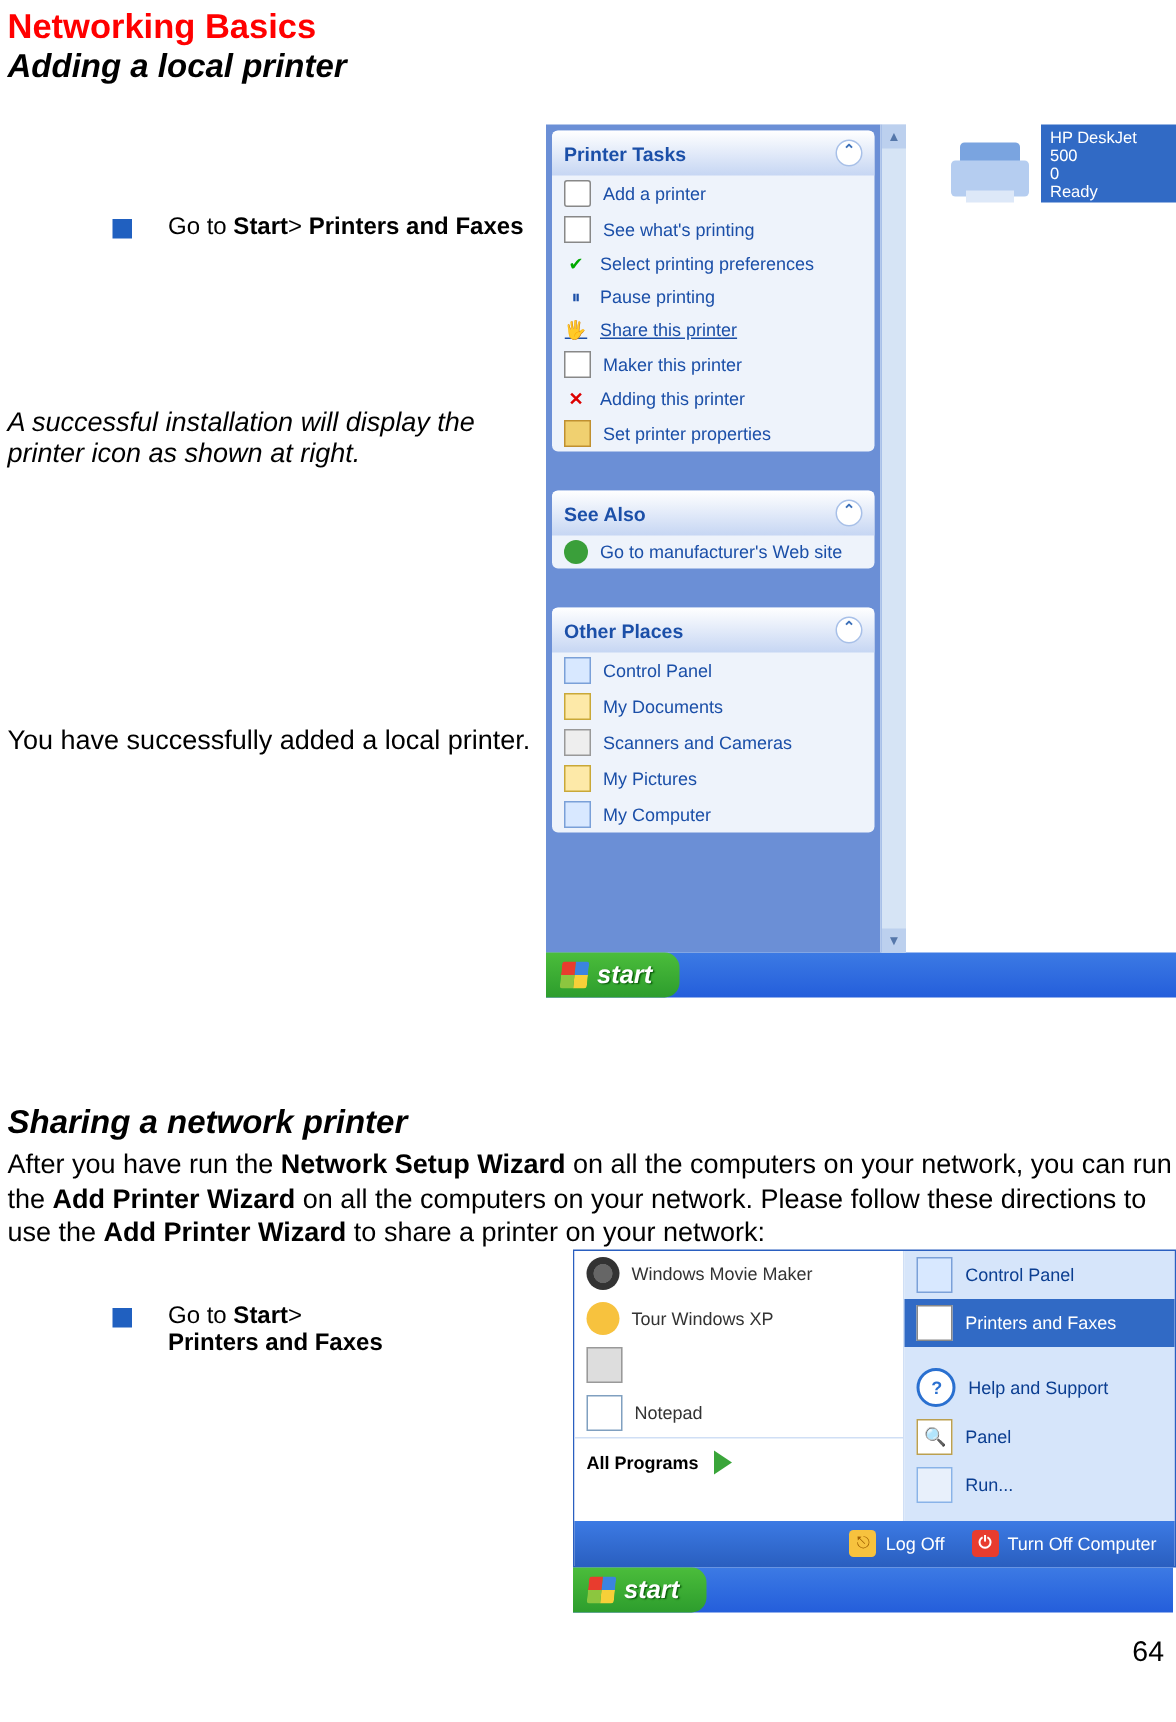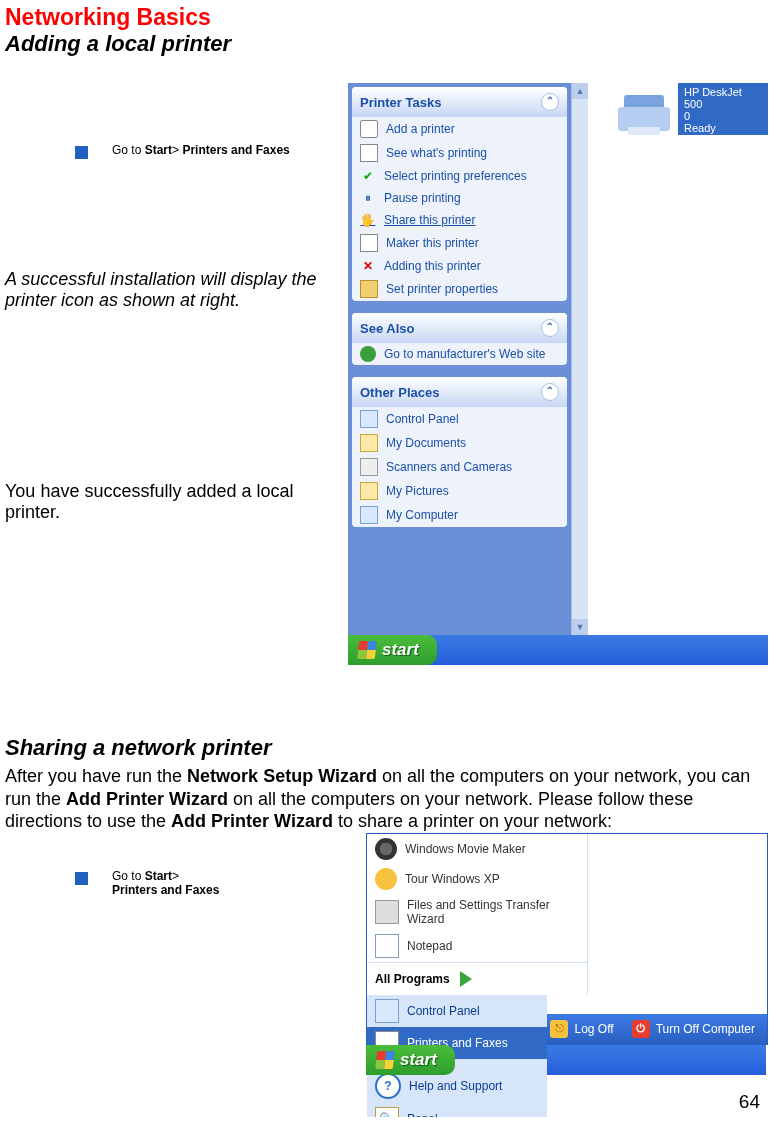--- a/index.html
+++ b/index.html
@@ -4,21 +4,21 @@
 <style>
   body {
     margin: 0;
     padding: 0;
     width: 784px;
     font-family: Arial, Helvetica, sans-serif;
     color: #000;
     background: #fff;
   }
   .page {
-    padding: 0 16px 0 5px;
+    padding: 0 0 0 5px;
   }
   .header-red {
     color: #ff0000;
     font-weight: bold;
     font-size: 23px;
     margin-top: 4px;
   }
   .header-sub {
     font-weight: bold;
     font-style: italic;
@@ -41,21 +41,21 @@
   }
   .bullet-sq {
     width: 13px;
     height: 13px;
     background: #2060c0;
     margin-right: 24px;
     margin-top: 3px;
     flex-shrink: 0;
   }
   .bullet-text {
-    font-size: 12px;
+    font-size: 16px;
   }
   .italic-note {
     font-style: italic;
     font-size: 18px;
     margin-top: 110px;
   }
   .body-note {
     font-size: 18px;
     margin-top: 170px;
   }
@@ -77,21 +77,21 @@
     font-family:Tahoma,sans-serif;
     font-size:11px;
     padding:3px 6px;
     width:90px;
     height:52px;
     box-sizing:border-box;
   }
   .xp-group {
     background: #eef3fb;
     border-radius: 4px;
-    margin-bottom: 12px;
+    margin-bottom: 26px;
     overflow: hidden;
   }
   .xp-group-header {
     background: linear-gradient(#fff, #c6d6f3);
     color: #1b4fa8;
     font-weight: bold;
     padding: 6px 8px;
     font-size: 13px;
     display:flex;
     justify-content:space-between;
@@ -190,21 +190,20 @@
   .start-menu {
     width: 400px;
     font-family: Tahoma, sans-serif;
     font-size: 12px;
     border: 1px solid #2a5fc0;
     background:#fff;
   }
   .sm-body {
     display:flex;
     height: 180px;
-    flex-direction: column;
   }
   .sm-col-left {
     width: 55%;
     background:#fff;
     border-right:1px solid #d0dff5;
   }
   .sm-col-right {
     width: 45%;
     background:#d6e5fa;
   }
@@ -415,21 +414,20 @@
             <div class="sm-item">
                 <span class="sm-ico ico-movie"></span>
                 <span>Windows Movie Maker</span>
               </div>
             <div class="sm-item">
                 <span class="sm-ico ico-tour"></span>
                 <span>Tour Windows XP</span>
               </div>
             <div class="sm-item">
                 <span class="sm-ico ico-wizard"></span>
-                <span>Files and Settings Transfer Wizard</span>
               </div>
             <div class="sm-item">
                 <span class="sm-ico ico-notepad"></span>
                 <span>Notepad</span>
               </div>
             <div class="sm-allprograms">
                 <span>All Programs</span>
                 <span class="ap-arrow"></span>
               </div>
           </div>

